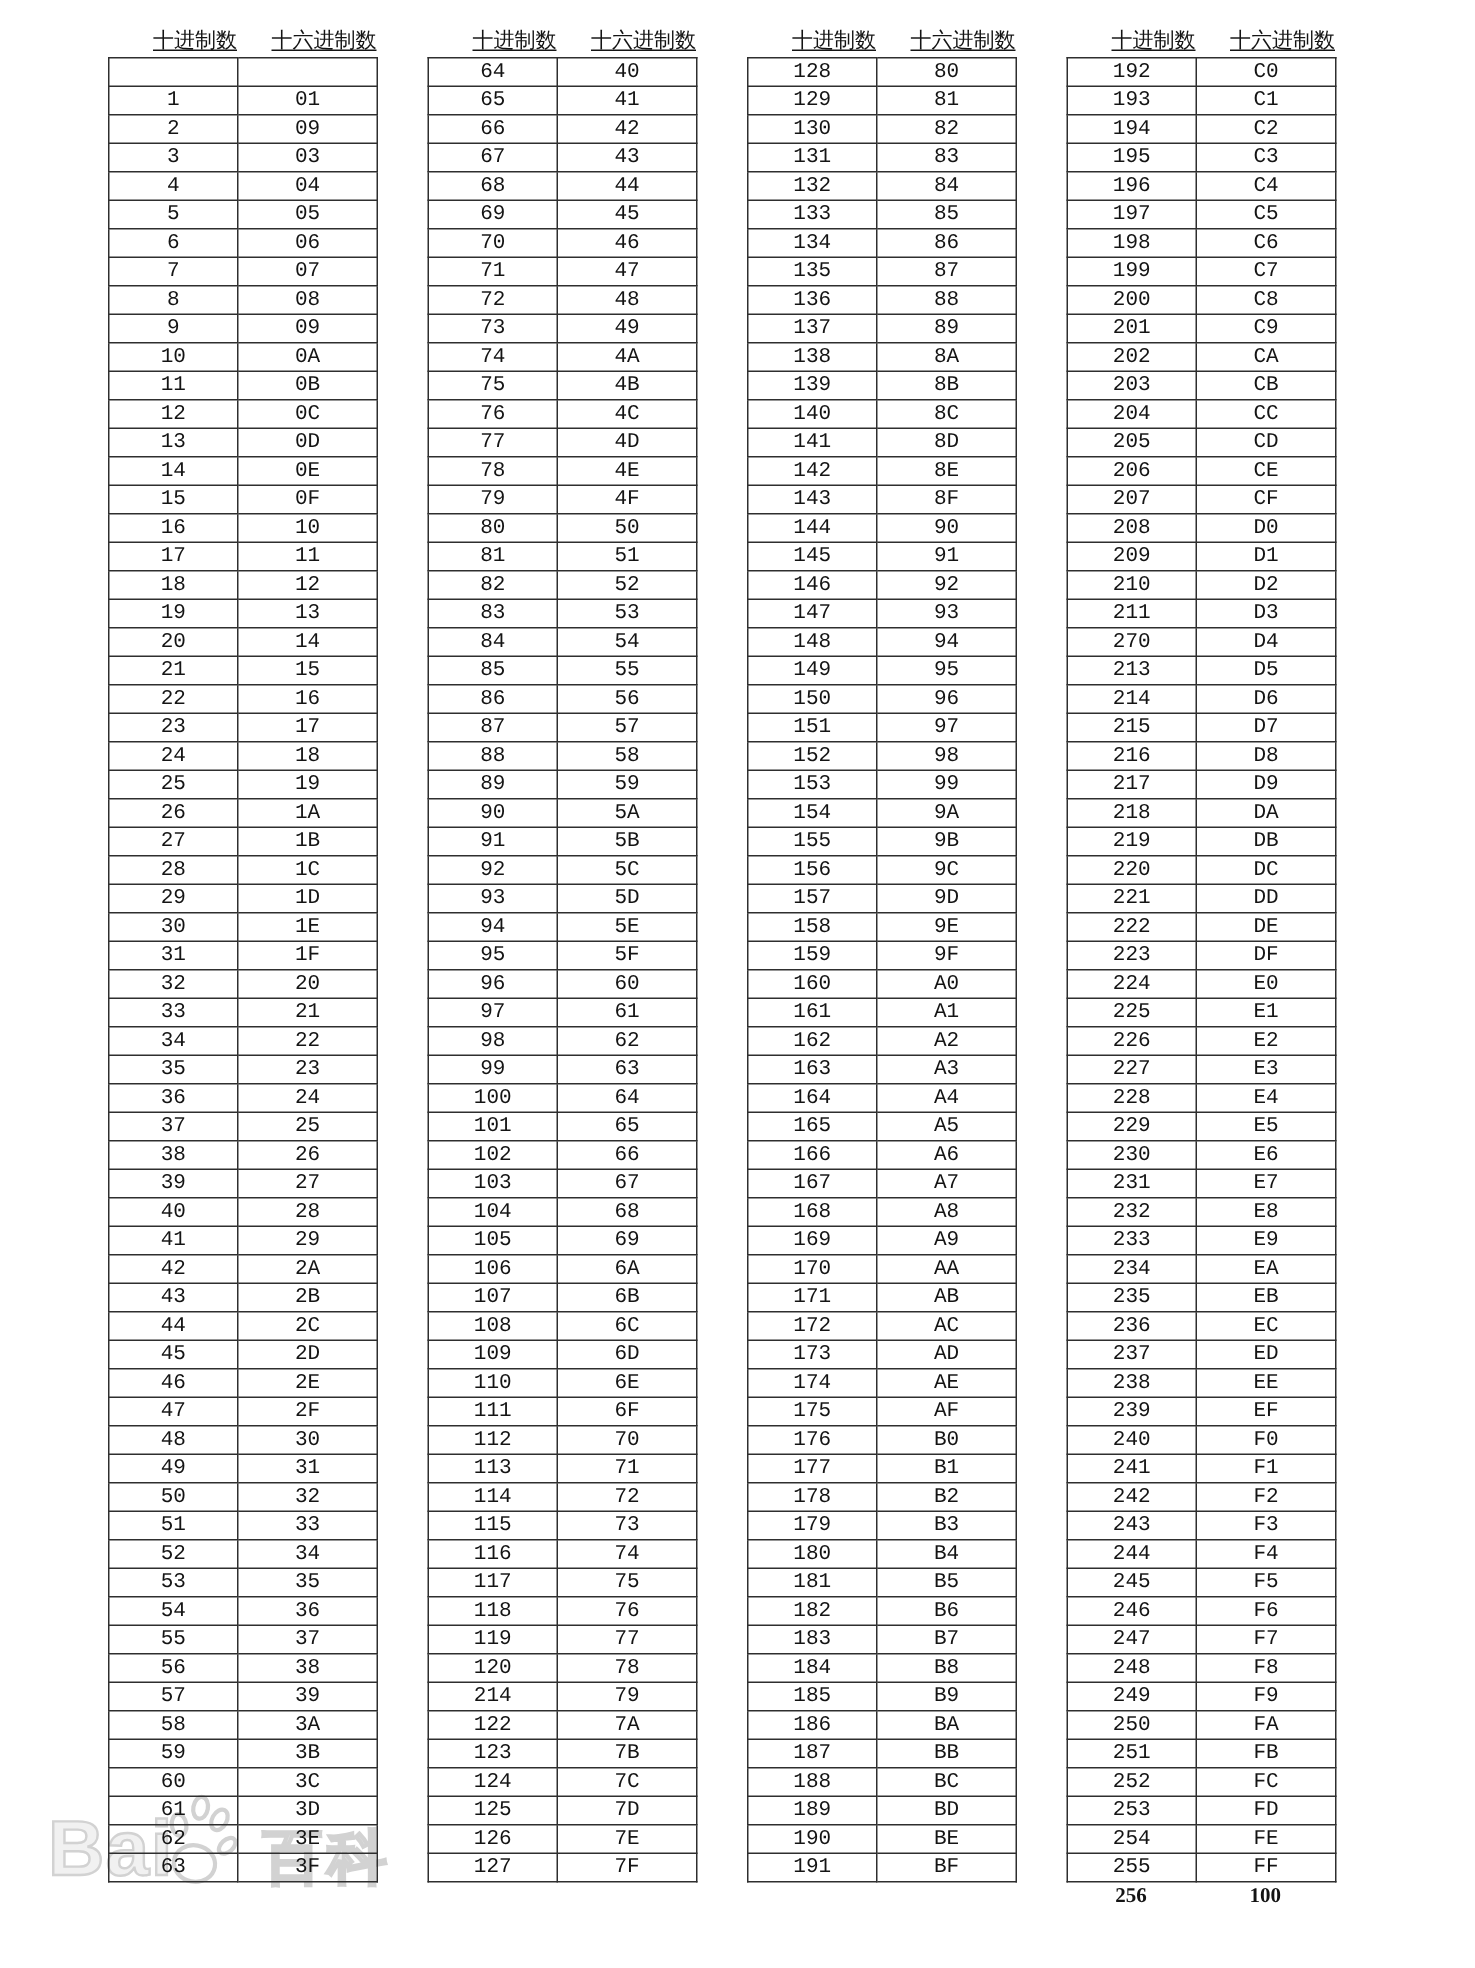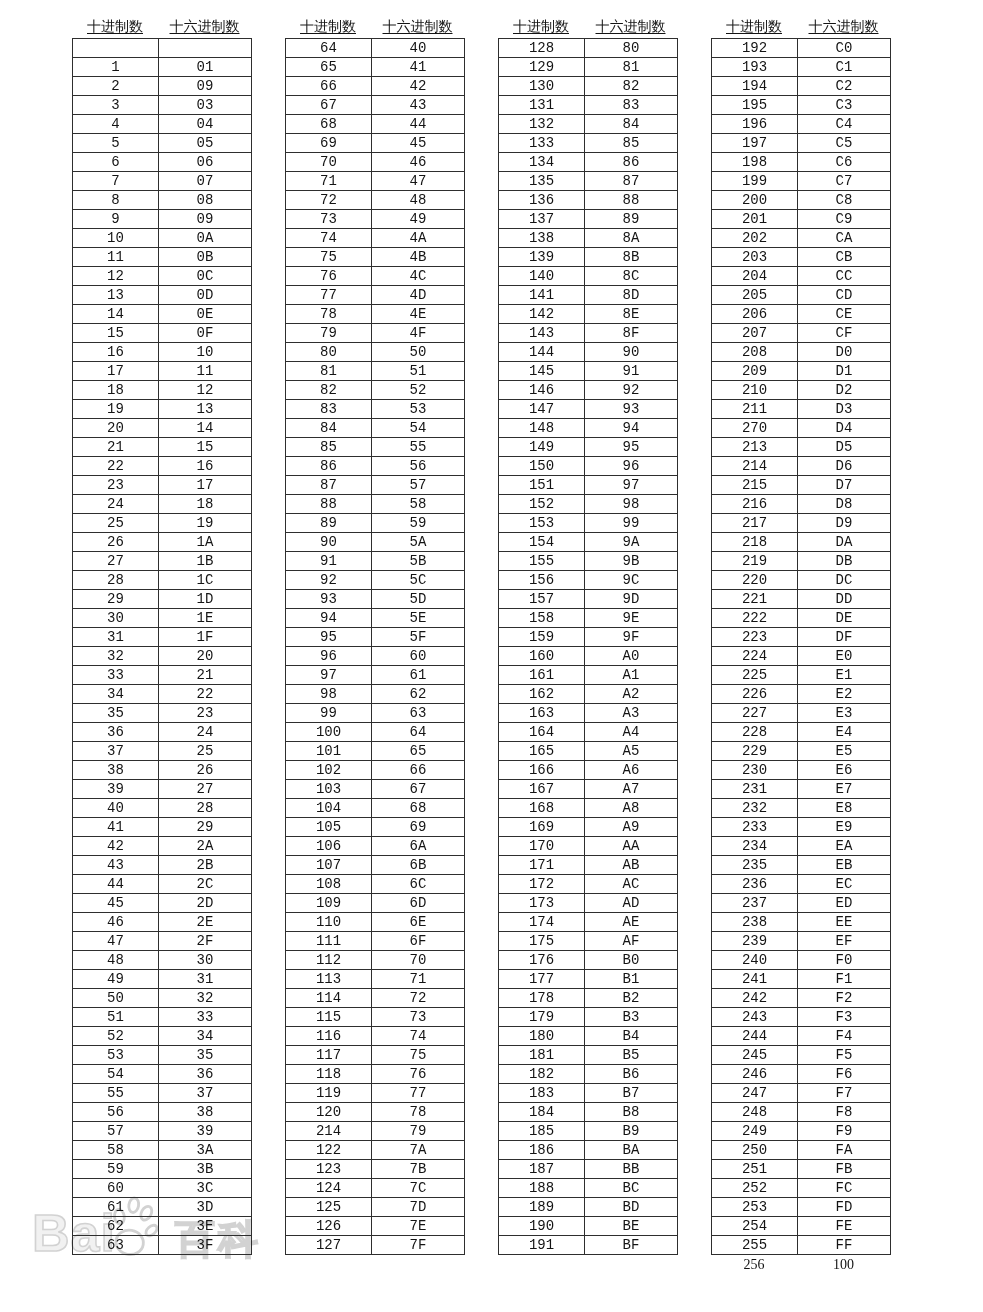--- a/index.html
+++ b/index.html
@@ -7,38 +7,38 @@
     width:983px; height:1312px; background:#ffffff; position:relative;
     font-family:"Liberation Serif", serif; color:#141414; overflow:hidden;
   }
   .tables-row {
     position:absolute; left:72px; top:15px;
     display:flex; gap:34px; z-index:1;
   }
   .table-block { width:179px; }
   .col-headers { display:flex; height:23px; align-items:center; }
   .col-header {
-    display:inline-block; text-align:center; font-size:14px;
+    display:inline-block; text-align:right; font-size:14px;
     text-decoration:underline; text-underline-offset:2px; white-space:nowrap;
   }
   .col-header.dec { width:86px; }
   .col-header.hex { width:93px; }
   table.conv-table {
     border-collapse:collapse; table-layout:fixed; width:179px;
     background:transparent;
     font-family:Liberation Mono, monospace;
   }
   col.c1 { width:86px; }
   col.c2 { width:93px; }
   table.conv-table td {
     border:1px solid #2e2e2e; height:18px; padding:0;
     text-align:center; vertical-align:middle;
     font-size:14px; line-height:18px; color:#141414;
   }
-  .footer-row { display:flex; height:19px; align-items:center; }
+  .footer-row { display:flex; height:19px; align-items:center;font-weight:bold; }
   .fcell { display:inline-block; text-align:center; font-size:14px; }
   .fcell.dec { width:86px; }
   .fcell.hex { width:93px; }
   .watermark {
     position:absolute; left:32px; top:1192px; z-index:0;
     display:flex; align-items:flex-end; pointer-events:none;
     user-select:none;
   }
   .wm-text {
     font-family:"Liberation Sans", sans-serif; font-weight:bold;

